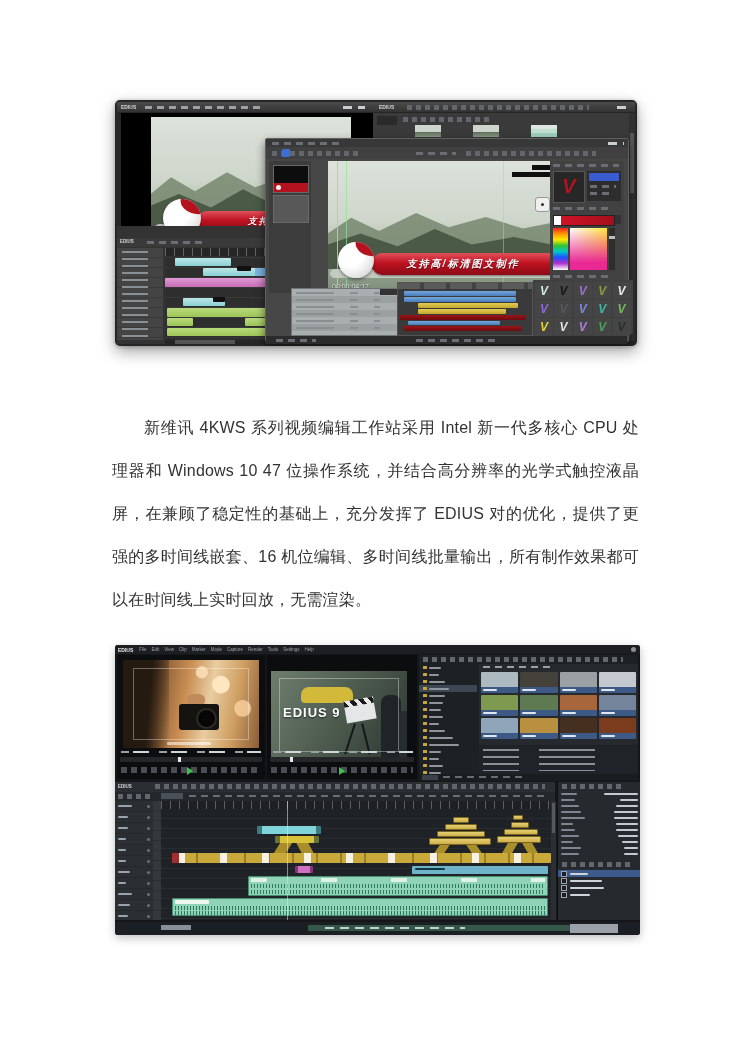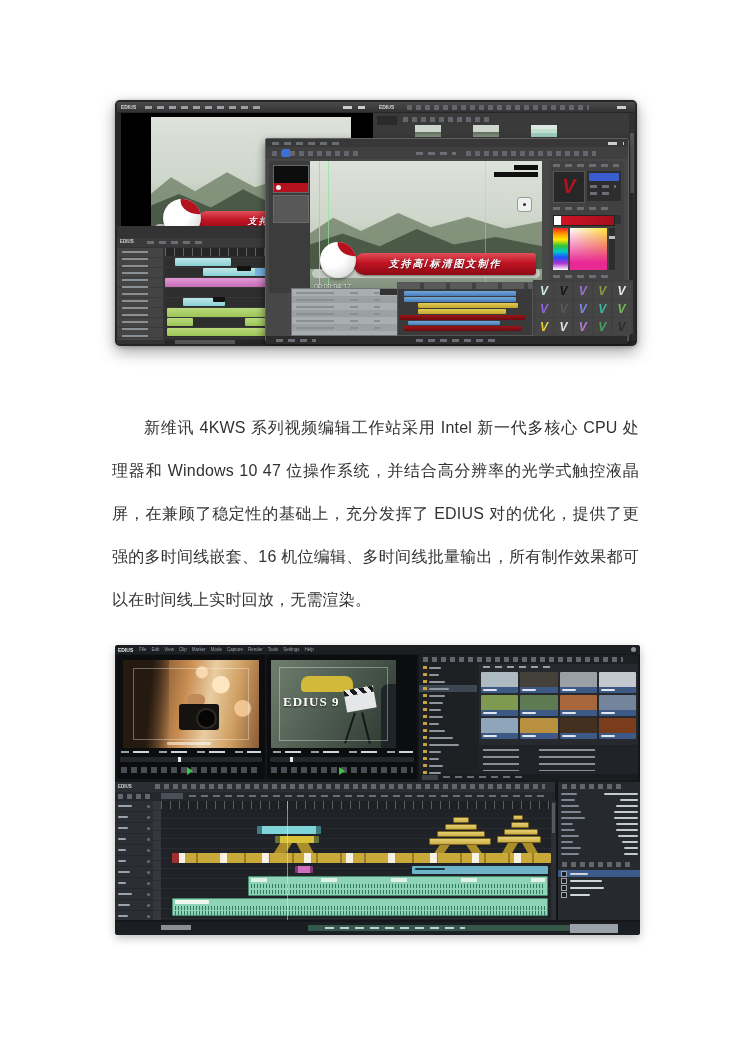--- a/index.html
+++ b/index.html
@@ -186,21 +186,21 @@
         <div class="abs dash dk" style="left:150px;top:5px;width:40px;"></div>
         <div class="abs icorow" style="left:200px;top:4px;width:130px;"></div>
       </div>
       <div class="abs" style="left:3px;top:22px;width:42px;height:132px;background:#3c3c3c;">
         <div class="abs" style="left:4px;top:4px;width:34px;height:26px;background:#0d0d0d;border:1px solid #666;">
           <div class="abs" style="left:0;bottom:0;width:100%;height:9px;background:#b5121f;"></div>
           <div class="abs" style="left:2px;bottom:2px;width:5px;height:5px;border-radius:50%;background:#eee;"></div>
         </div>
         <div class="abs" style="left:4px;top:34px;width:34px;height:26px;background:#585858;border:1px solid #6a6a6a;"></div>
       </div>
-      <div class="abs scene" style="left:44px;top:22px;width:232px;height:130px;">
+      <div class="abs scene" style="left:62px;top:22px;width:232px;height:130px;">
         <div class="abs mtn1"></div>
         <div class="abs mtn2"></div>
         <div class="abs water"></div>
         <div class="abs" style="left:9px;top:0;bottom:0;width:1px;background:rgba(140,230,150,.9);"></div>
         <div class="abs" style="left:18px;top:0;bottom:0;width:1px;background:rgba(140,230,150,.7);"></div>
         <div class="abs" style="right:56px;top:0;bottom:0;width:1px;background:rgba(140,230,150,.5);"></div>
         <div class="abs" style="top:4px;right:4px;width:24px;height:5px;background:#0f0f0f;"></div>
         <div class="abs" style="top:11px;right:4px;width:44px;height:5px;background:#0f0f0f;"></div>
         <div class="abs" style="right:10px;top:36px;width:13px;height:13px;background:#f0f0f0;border:1px solid #999;border-radius:3px;">
           <div class="abs" style="left:5px;top:5px;width:3px;height:3px;background:#333;border-radius:50%;"></div>
@@ -349,21 +349,21 @@
       </div>
       <div class="abs" style="left:4px;top:96px;width:140px;height:2px;background:repeating-linear-gradient(90deg,#9aa0a6 0 8px,transparent 8px 12px,#d0d6dc 12px 28px,transparent 28px 38px);"></div>
       <div class="abs scrub" style="left:3px;top:102px;width:142px;height:5px;">
         <div class="abs" style="left:58px;top:0;width:3px;height:5px;background:#e8e8e8;"></div>
       </div>
       <div class="abs btnrow" style="left:4px;top:112px;width:140px;"></div>
       <div class="abs play" style="left:70px;top:112px;"></div>
     </div>
 
     <div class="abs mon" style="left:152px;top:10px;width:150px;height:124px;">
-      <div class="abs vid-r" style="left:4px;top:5px;width:125px;height:88px;font-family:Liberation Serif, serif;">
+      <div class="abs vid-r" style="left:4px;top:16px;width:136px;height:88px;">
         <div class="abs" style="left:30px;top:16px;width:52px;height:16px;background:#d2b93a;border-radius:8px 8px 4px 4px;filter:blur(.5px);"></div>
         <div class="abs" style="left:74px;top:28px;width:30px;height:22px;background:#e4e6e8;transform:rotate(-10deg);">
           <div class="abs" style="left:0;top:0;right:0;height:6px;background:repeating-linear-gradient(60deg,#1a1a1a 0 4px,#e8e8e8 4px 8px);"></div>
         </div>
         <div class="abs" style="left:110px;top:24px;width:20px;height:64px;background:#1f2428;border-radius:8px 8px 0 0;"></div>
         <div class="abs" style="left:128px;top:40px;width:13px;height:48px;background:#262c30;"></div>
         <div class="abs" style="left:78px;top:52px;width:2px;height:32px;background:#15181a;transform:rotate(18deg);"></div>
         <div class="abs" style="left:94px;top:52px;width:2px;height:32px;background:#15181a;transform:rotate(-14deg);"></div>
         <span class="abs overlay-title" style="left:12px;top:34px;font-size:13px;">EDIUS 9</span>
         <div class="abs frame-guide" style="left:8px;top:7px;right:8px;bottom:7px;"></div>

